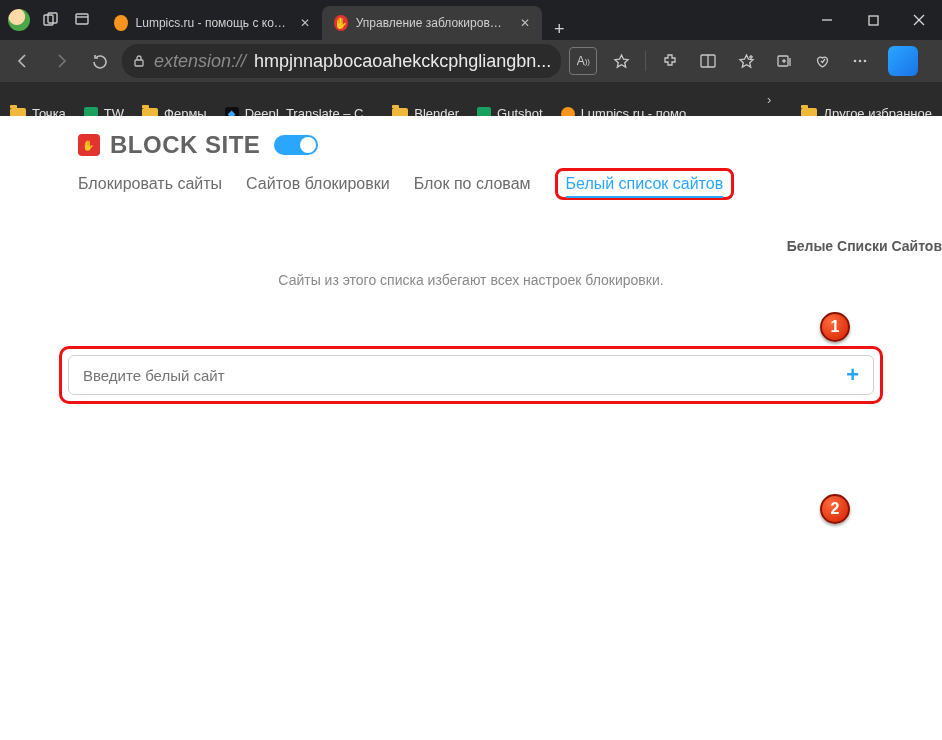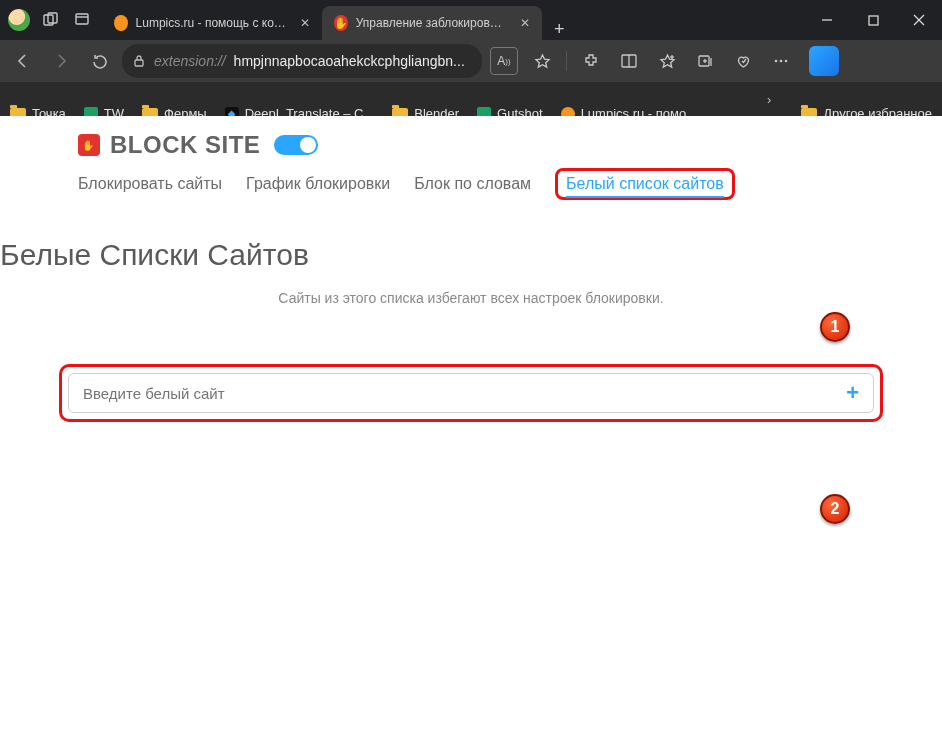--- a/index.html
+++ b/index.html
@@ -17,21 +17,21 @@
 .tab .tab-text { white-space: nowrap; overflow: hidden; text-overflow: ellipsis; }
 .tab .tab-close { color: #bdbdbd; margin-left: 4px; }
 .tab.active { background: #3b3b3b; }
 .newtab { color: #d0d0d0; padding: 0 12px; font-size: 18px; }
 .win-controls { display: flex; height: 100%; }
 .win-btn { width: 46px; height: 100%; display: flex; align-items: center; justify-content: center; color: #d8d8d8; }
 
 
 .addr-row { height: 42px; background: #3b3b3b; display: flex; align-items: center; padding: 0 8px; gap: 8px; }
 .nav-btn { width: 30px; height: 30px; display: flex; align-items: center; justify-content: center; color: #bdbdbd; border-radius: 4px; }
-.addr { flex: 0 0 360px; height: 34px; background: #2b2b2b; border-radius: 16px; display: flex; align-items: center; padding: 0 10px; gap: 8px; color: #bdbdbd; font-size: 14px; }
+.addr { flex: 0 0 360px; height: 34px; background: #2b2b2b; border-radius: 16px; display: flex; align-items: center; padding: 0 10px; gap: 8px; color: #bdbdbd; font-size: 18px; }
 .addr .lock { color: #bdbdbd; }
 .addr .proto { color: #8a8a8a; font-style: italic; }
 .addr .host { color: #eaeaea; }
 .addr-actions { display: flex; align-items: center; gap: 10px; color: #c9c9c9; }
 .addr-actions .act { width: 28px; height: 28px; display: flex; align-items: center; justify-content: center; }
 .copilot { width: 30px; height: 30px; border-radius: 6px; background: linear-gradient(135deg,#2aa6ff,#1a73e8); margin-left: 4px; }
 
 
 .bookmarks { height: 34px; background: #2b2b2b; display: flex; align-items: center; padding: 0 10px; gap: 18px; color: #e0e0e0; font-size: 13px; }
 .bm { display: flex; align-items: center; gap: 6px; margin-top: 29px; }
@@ -50,21 +50,21 @@
 .brand-text { font-size: 24px; font-weight: 600; color: #636363; letter-spacing: 0.5px; }
 .toggle { width: 44px; height: 20px; border-radius: 10px; background: #2aa6ff; position: relative; margin-left: 4px; }
 .toggle .knob { position: absolute; right: 2px; top: 2px; width: 16px; height: 16px; border-radius: 50%; background: #fff; }
 .toggle .lbl { position: absolute; left: 6px; top: 18px; font-size: 16px; color: #fff; }
 
 .nav-tabs { display: flex; gap: 24px; padding-left: 78px; margin-top: 6px; font-size: 16px; color: #6c6c6c; align-items: center; }
 .nav-tabs .ntab { padding: 4px 0; }
 .nav-tabs .ntab.active { color: #2aa6ff; border-bottom: 2px solid #2aa6ff; }
 .hl-box { border: 3px solid #e11; border-radius: 8px; padding: 4px 8px; display: inline-block; }
 
-.page-title { text-align: left; font-size: 30px; color: #5a5a5a; margin-top: 38px; font-weight: 400; }
+.page-title { text-align: right; font-size: 14px; color: #5a5a5a; margin-top: 38px; font-weight: 700; }
 .page-sub { text-align: center; font-size: 14px; color: #8a8a8a; margin-top: 18px; }
 
 .input-wrap { margin: 58px auto 0; width: 824px; border: 3px solid #e11; border-radius: 10px; padding: 6px; position: relative; }
 .input-inner { border: 1px solid #d0d0d0; border-radius: 6px; height: 40px; display: flex; align-items: center; padding: 0 14px; }
 .input-inner input { border: none; outline: none; font-size: 15px; color: #8a8a8a; flex: 1; background: transparent; }
 .add-btn { color: #2aa6ff; font-size: 22px; font-weight: 700; line-height: 1; }
 
 .marker { width: 30px; height: 30px; border-radius: 50%; background: radial-gradient(circle at 35% 30%, #ff6a3b, #d41f00); border: 2px solid #8b1200; color: #fff; font-weight: 700; display: flex; align-items: center; justify-content: center; font-size: 16px; box-shadow: 0 2px 3px rgba(0,0,0,0.35); position: absolute; }
 .marker.m1 { top: 196px; left: 820px; }
 .marker.m2 { top: 378px; left: 820px; }
@@ -245,21 +245,21 @@
     <span class="brand-icon">✋</span>
     <span class="brand-text">BLOCK SITE</span>
     <div class="toggle">
       <span class="lbl">On</span>
       <span class="knob"></span>
     </div>
   </div>
 
   <div class="nav-tabs">
     <span class="ntab">Блокировать сайты</span>
-    <span class="ntab">График блокировки</span>
+    <span class="ntab">Сайтов блокировки</span>
     <span class="ntab">Блок по словам</span>
     <span class="hl-box">
       <span class="ntab active">Белый список сайтов</span>
     </span>
   </div>
 
   <div class="page-title">Белые Списки Сайтов</div>
   <div class="page-sub">Сайты из этого списка избегают всех настроек блокировки.</div>
 
   <div class="input-wrap">

